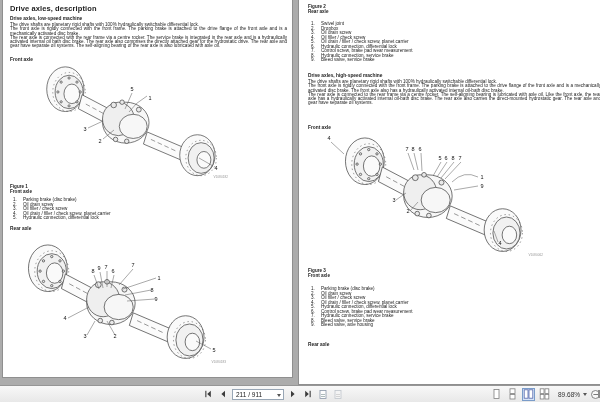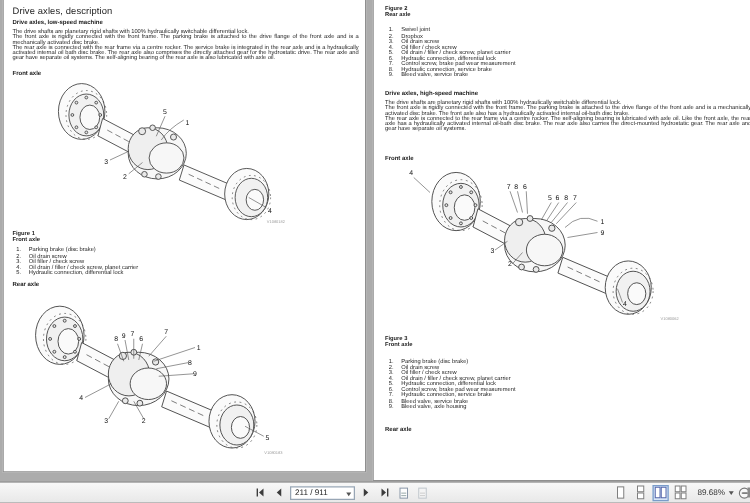--- a/index.html
+++ b/index.html
@@ -4,21 +4,21 @@
 <style>
   html,body{margin:0;padding:0;}
   body{width:600px;height:402px;overflow:hidden;background:#acacac;
        font-family:"Liberation Sans",sans-serif;position:relative;}
   .canvas{position:absolute;left:0;top:0;width:600px;height:385px;background:#acacac;}
   .page{position:absolute;background:#ffffff;border:1px solid #8f8f8f;box-sizing:border-box;}
   .page-left{left:2px;top:-5px;width:291px;height:383px;}
   .page-right{left:298px;top:-5px;width:305px;height:390px;}
   .page .inner{position:absolute;left:0;top:5px;right:0;bottom:0;}
   .doc{position:absolute;color:#1c1c1c;}
-  .t-title{font-size:7.5px;font-weight:normal;letter-spacing:.1px;}
+  .t-title{font-size:7.5px;font-weight:bold;letter-spacing:.1px;}
   .t-h{font-size:4.8px;font-weight:bold;}
   .t-body{font-size:4.6px;line-height:4.25px;text-align:justify;}
   .t-body div{margin:0;}
   .t-cap{font-size:4.6px;font-weight:bold;line-height:5.4px;}
   .list{display:block;}
   .li{display:flex;font-size:4.6px;line-height:4.5px;color:#1c1c1c;}
   .ln{width:13px;padding-left:3px;box-sizing:border-box;}
   .lt{flex:1;}
   .fig{position:absolute;}
   .fig text{font-size:5.5px;fill:#111;text-anchor:middle;font-family:"Liberation Sans",sans-serif;}

